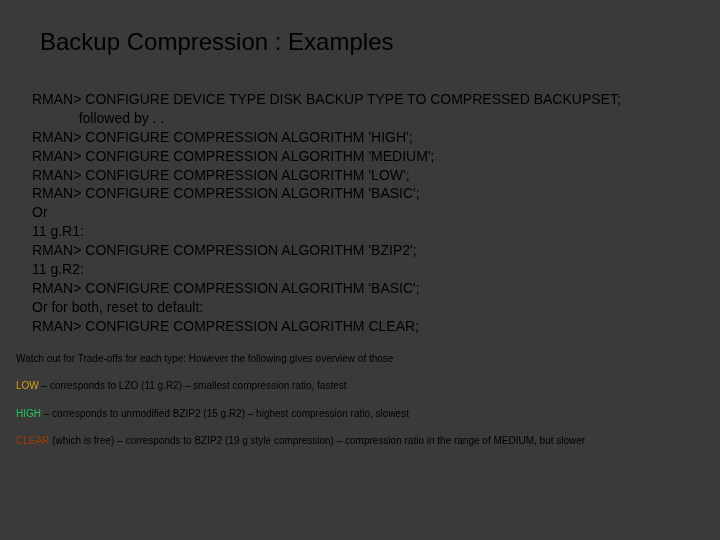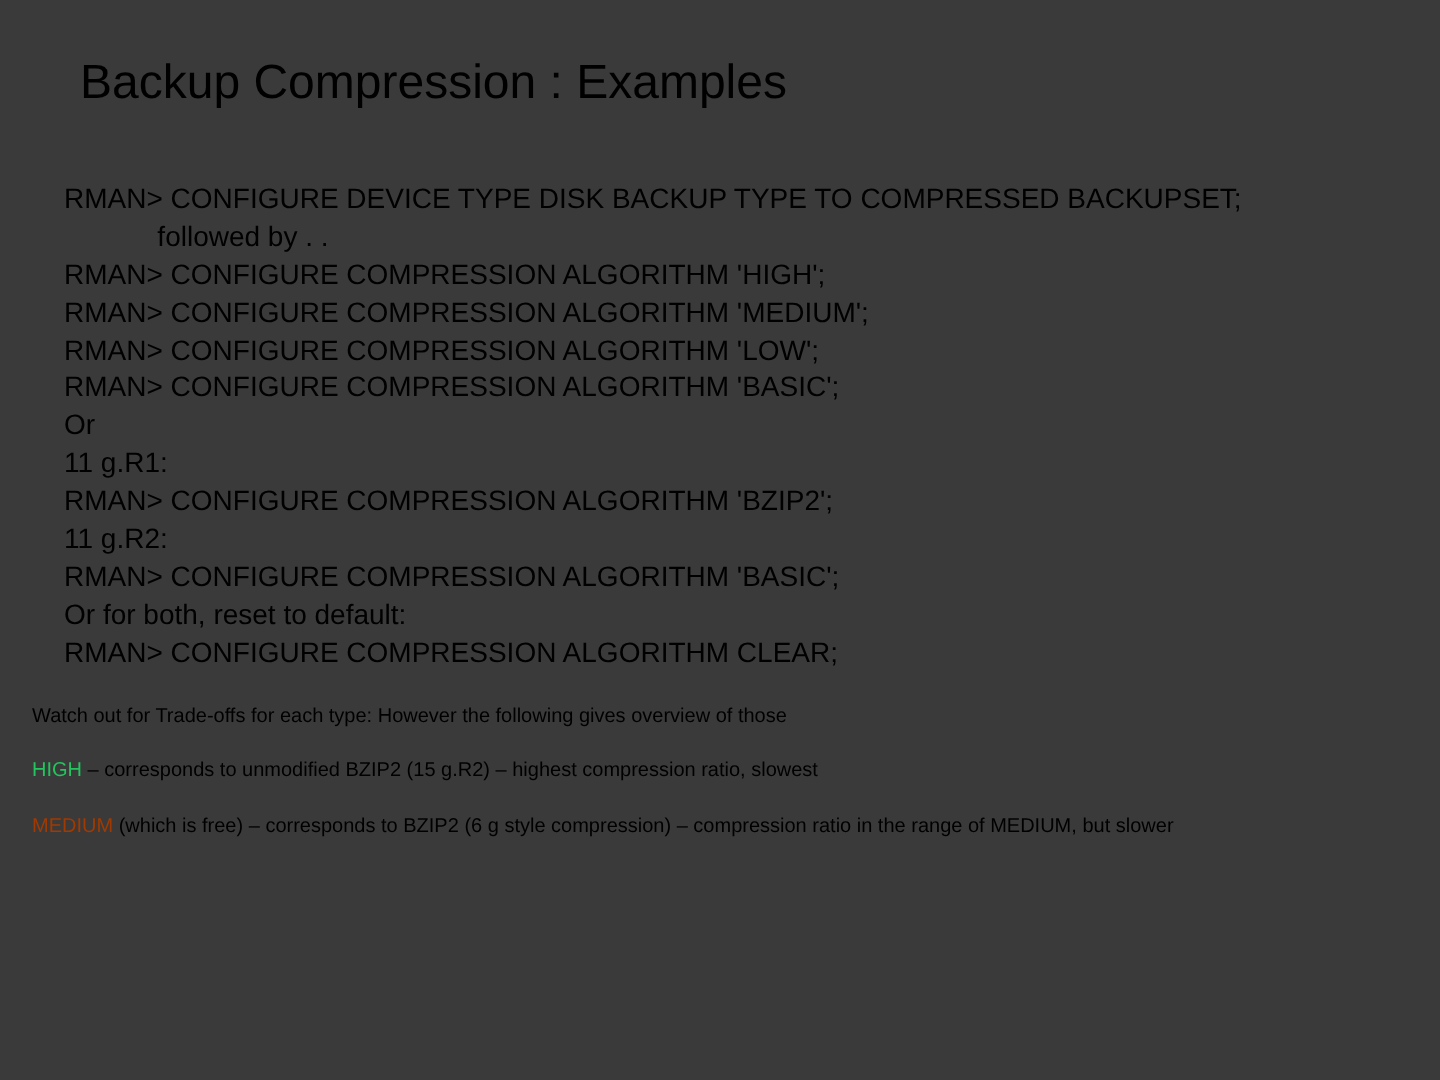--- a/index.html
+++ b/index.html
@@ -66,24 +66,27 @@
 <span>11 g.R1:</span>
 <span>RMAN&gt; CONFIGURE COMPRESSION ALGORITHM 'BZIP2';</span>
 <span>11 g.R2:</span>
 <span>RMAN&gt; CONFIGURE COMPRESSION ALGORITHM 'BASIC';</span>
 <span>Or for both, reset to default:</span>
 <span>RMAN&gt; CONFIGURE COMPRESSION ALGORITHM CLEAR;</span></div>
 
   <div class="body-text">
     <p class="body-para">Watch out for Trade-offs for each type: However the following gives overview of those</p>
 
+    <p class="body-para">
+      <span class="lbl lbl-low">LOW</span><span> – corresponds to LZO (11 g.R2) – smallest compression ratio, fastest</span>
+    </p>
 
 
     <p class="body-para">
       <span class="lbl lbl-high">HIGH</span><span> – corresponds to unmodified BZIP2 (15 g.R2) – highest compression ratio, slowest</span>
     </p>
 
     <p class="body-para">
-      <span class="lbl lbl-basic">MEDIUM</span><span> (which is free) – corresponds to BZIP2 (6 g style compression) – compression ratio in the range of MEDIUM, but slower</span>
+      <span class="lbl lbl-basic">CLEAR</span><span> (which is free) – corresponds to BZIP2 (19 g style compression) – compression ratio in the range of MEDIUM, but slower</span>
     </p>
   </div>
 
 </div>
 
 </body></html>

